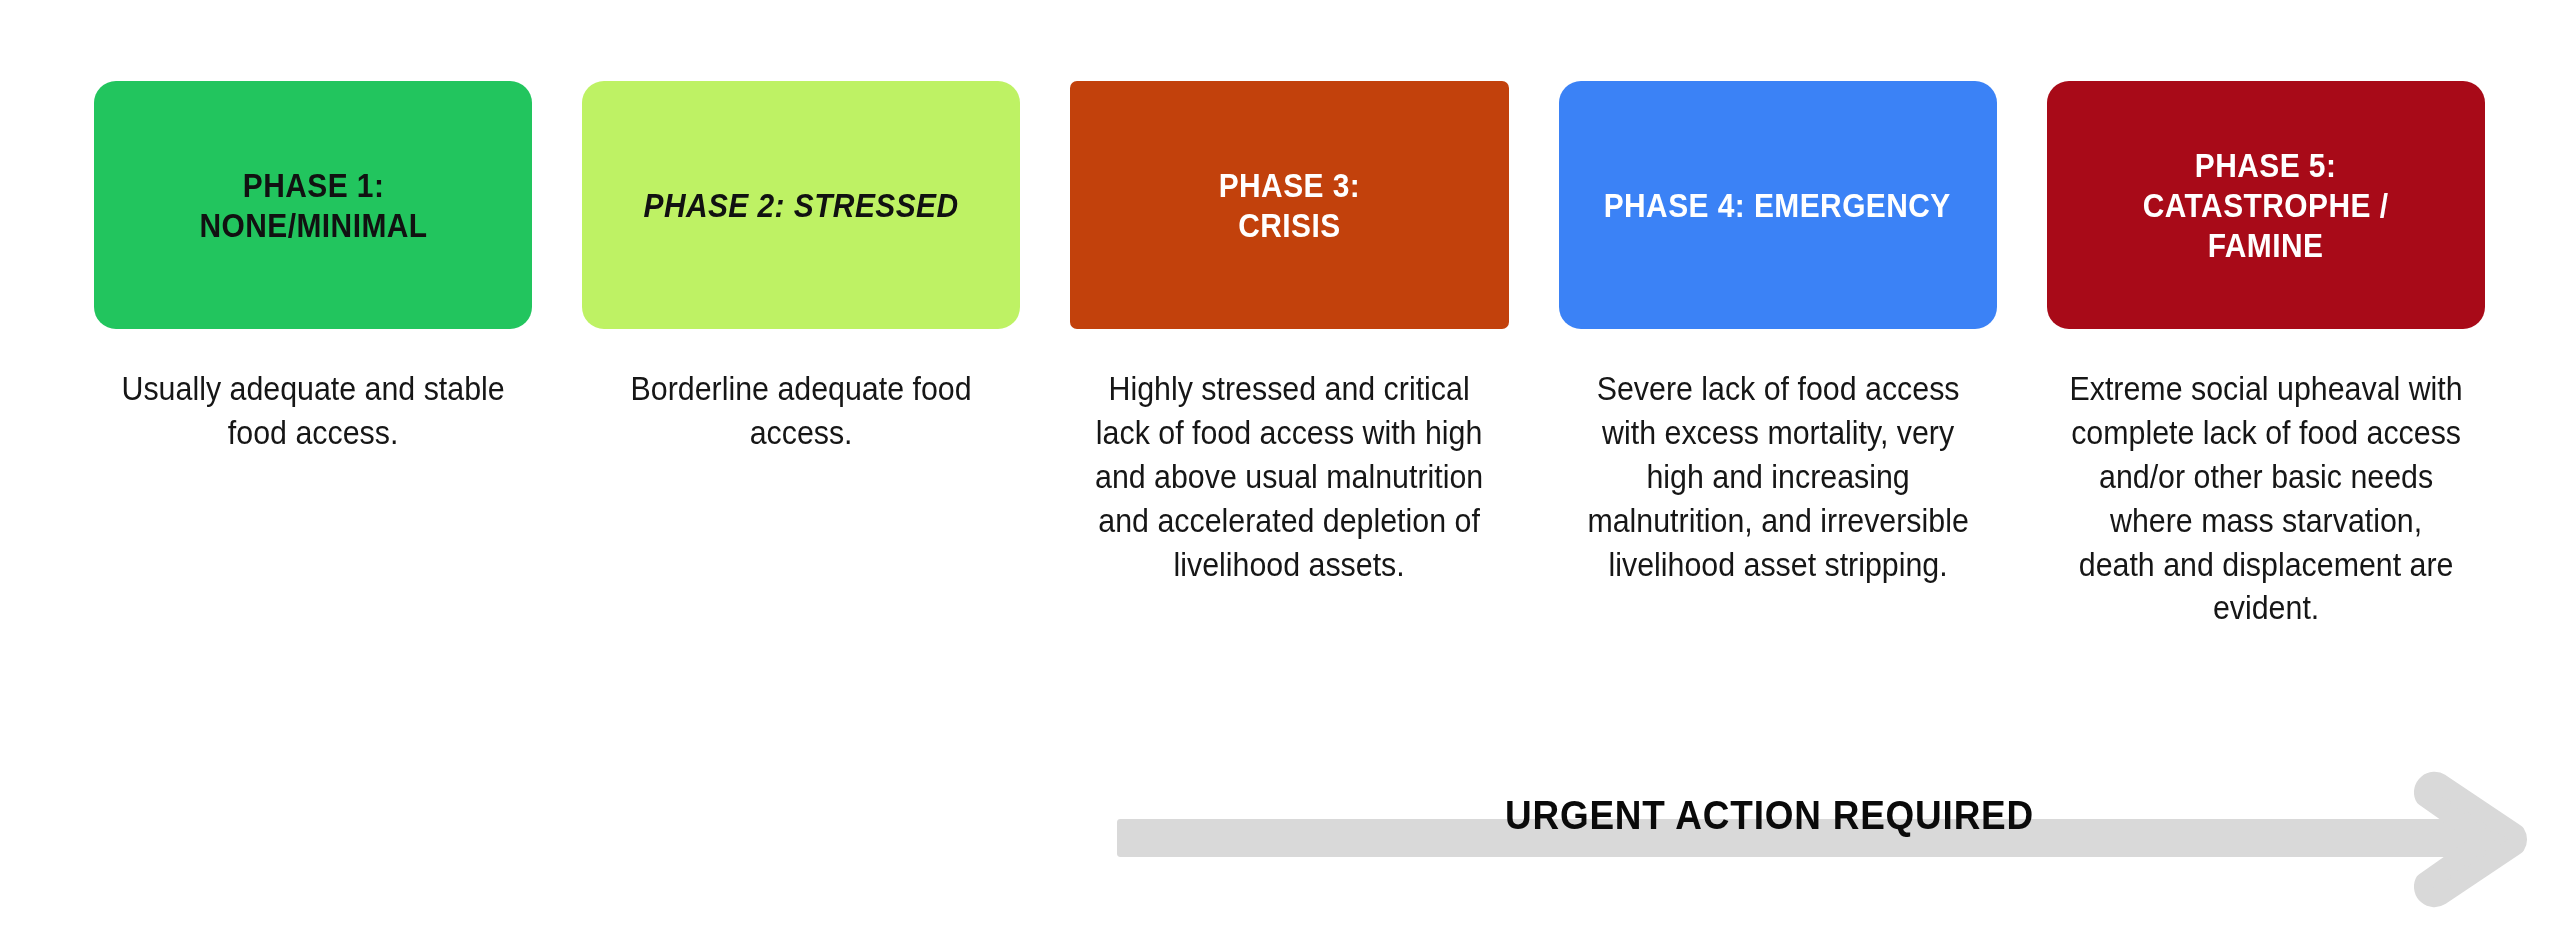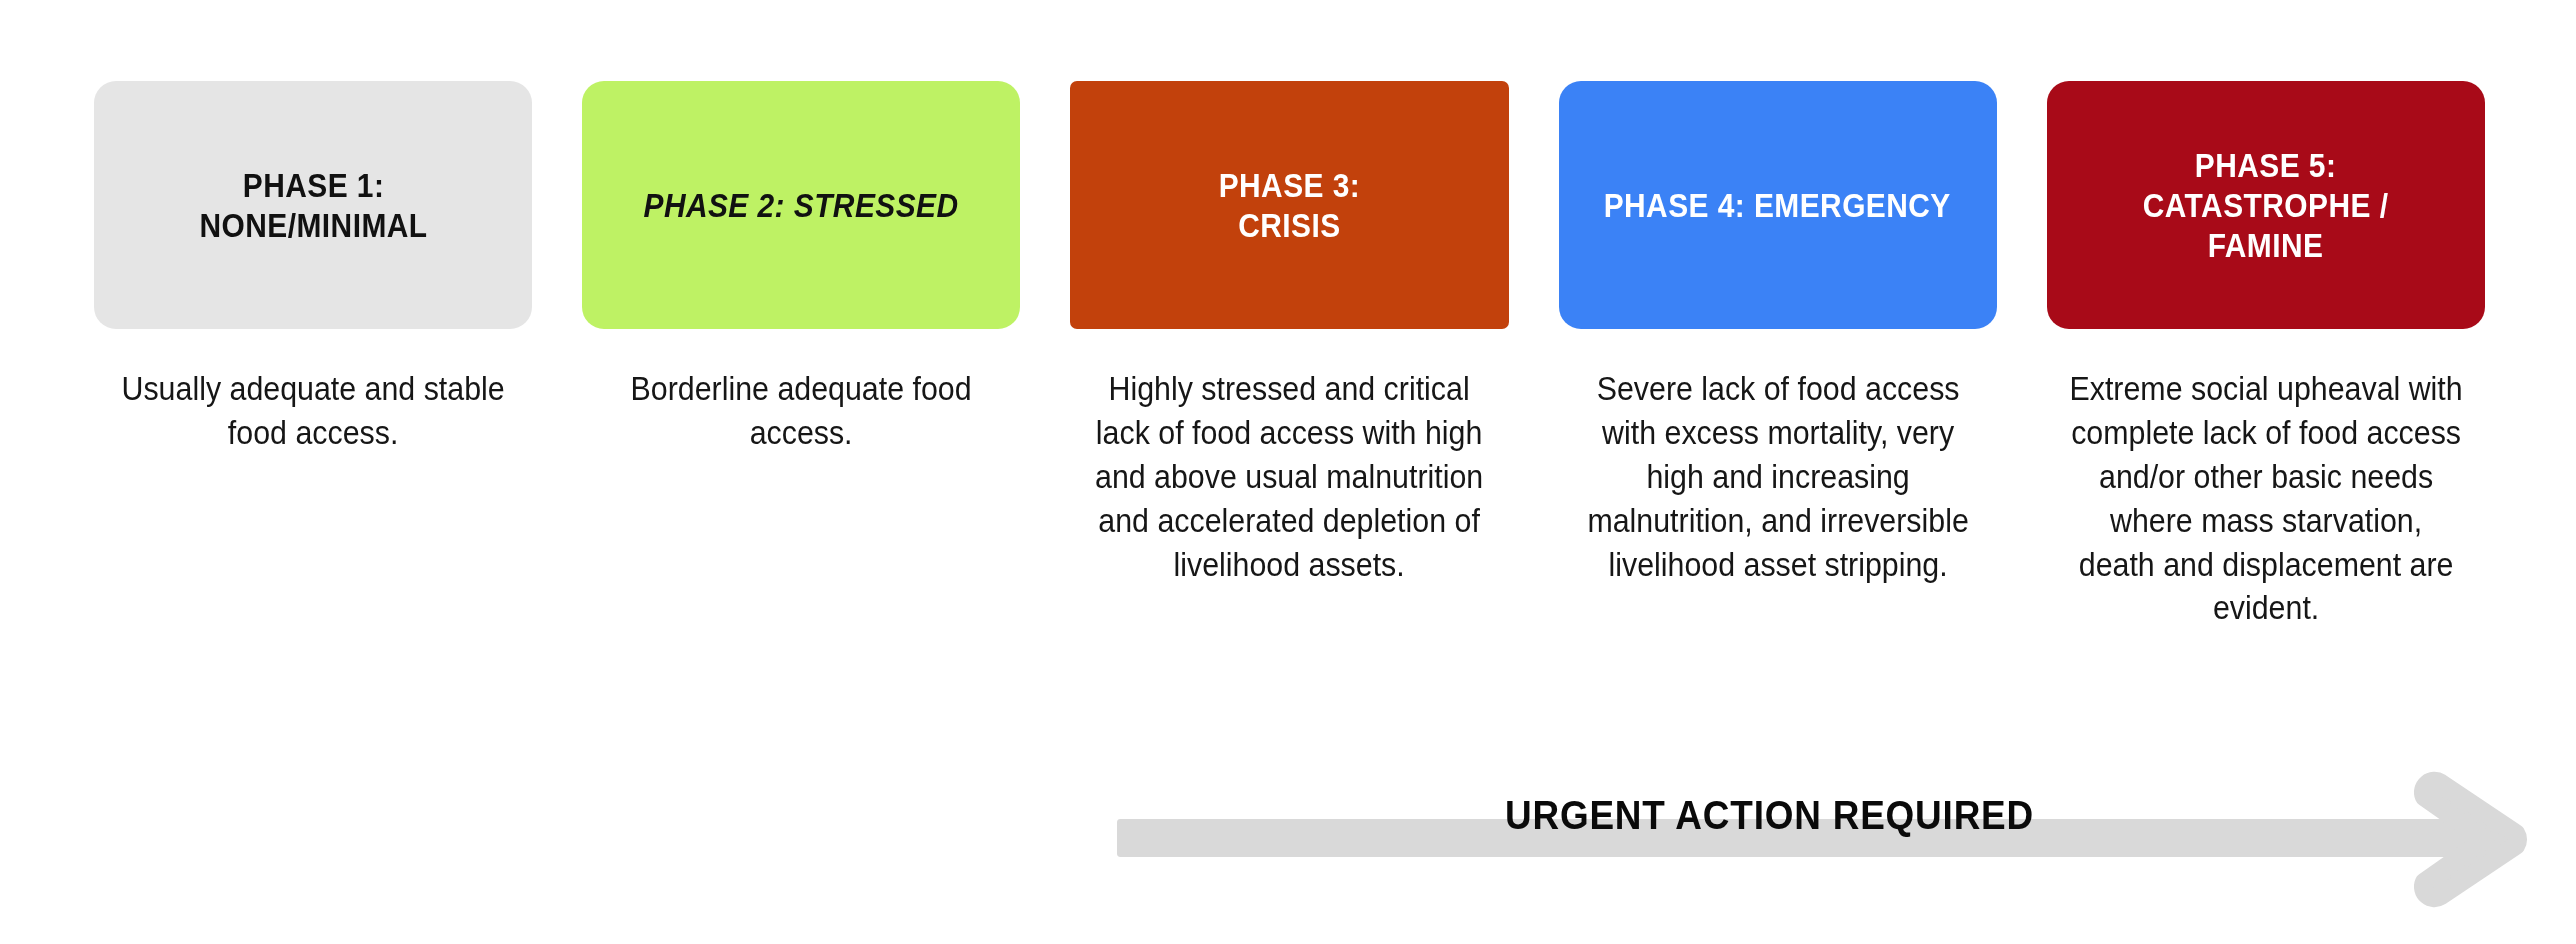--- a/index.html
+++ b/index.html
@@ -121,21 +121,21 @@
   }
 </style>
 </head>
 <body>
 
 <div id="scale-wrap">
 
   <div class="phase-grid">
 
     <div class="phase-col">
-      <div class="phase-box" style="background: #e5e5e5;">
+      <div class="phase-box" style="background: #22c55e;">
         <div class="phase-title" style="color: rgb(17, 17, 17);">PHASE 1:
 NONE/MINIMAL</div>
       </div>
       <div class="phase-desc">Usually adequate and stable food access.</div>
     </div>
 
     <div class="phase-col">
       <div class="phase-box" style="background: #bef264; font-style: italic;">
         <div class="phase-title" style="color: rgb(17, 17, 17);">PHASE 2: STRESSED</div>
       </div>

